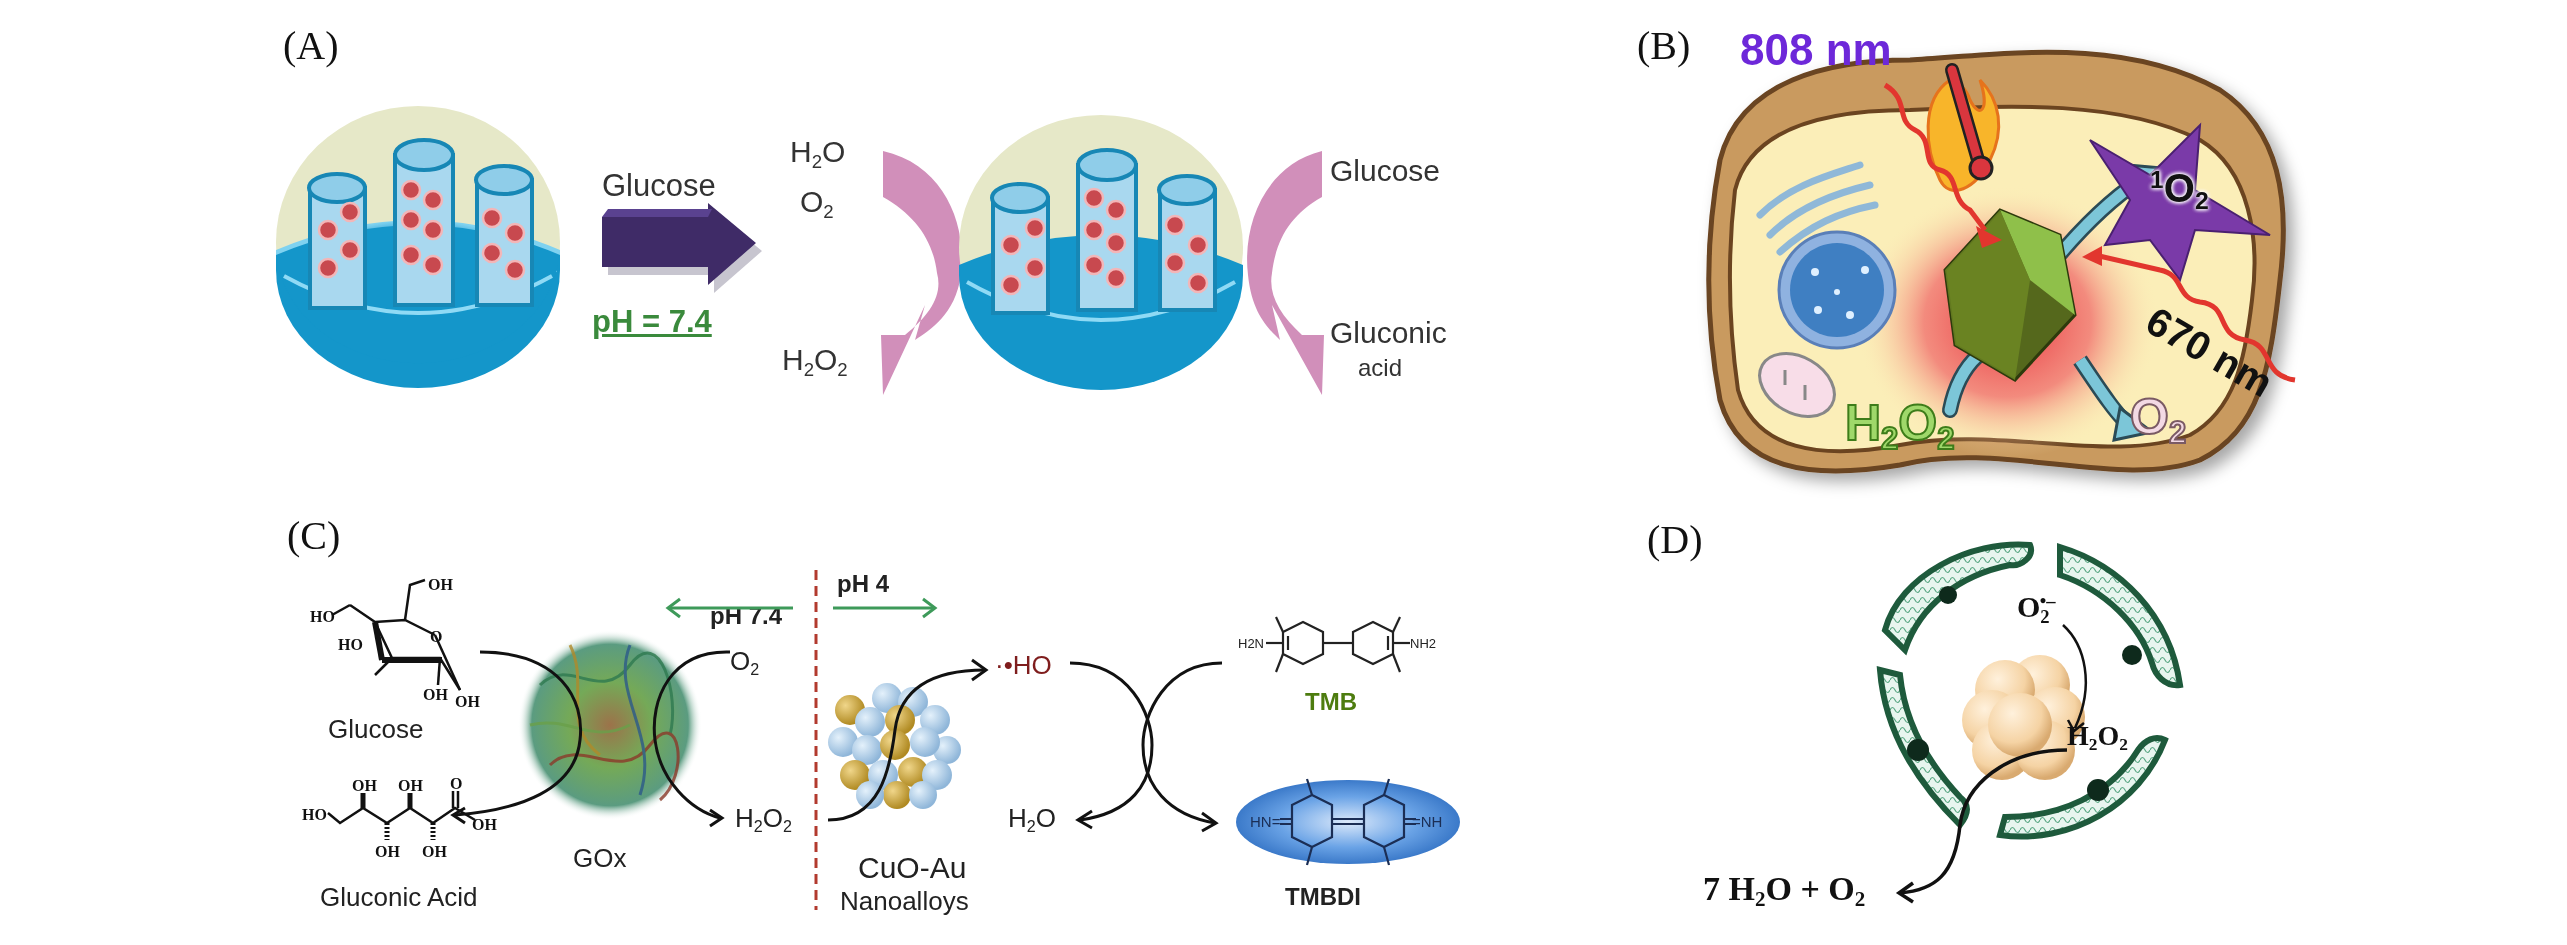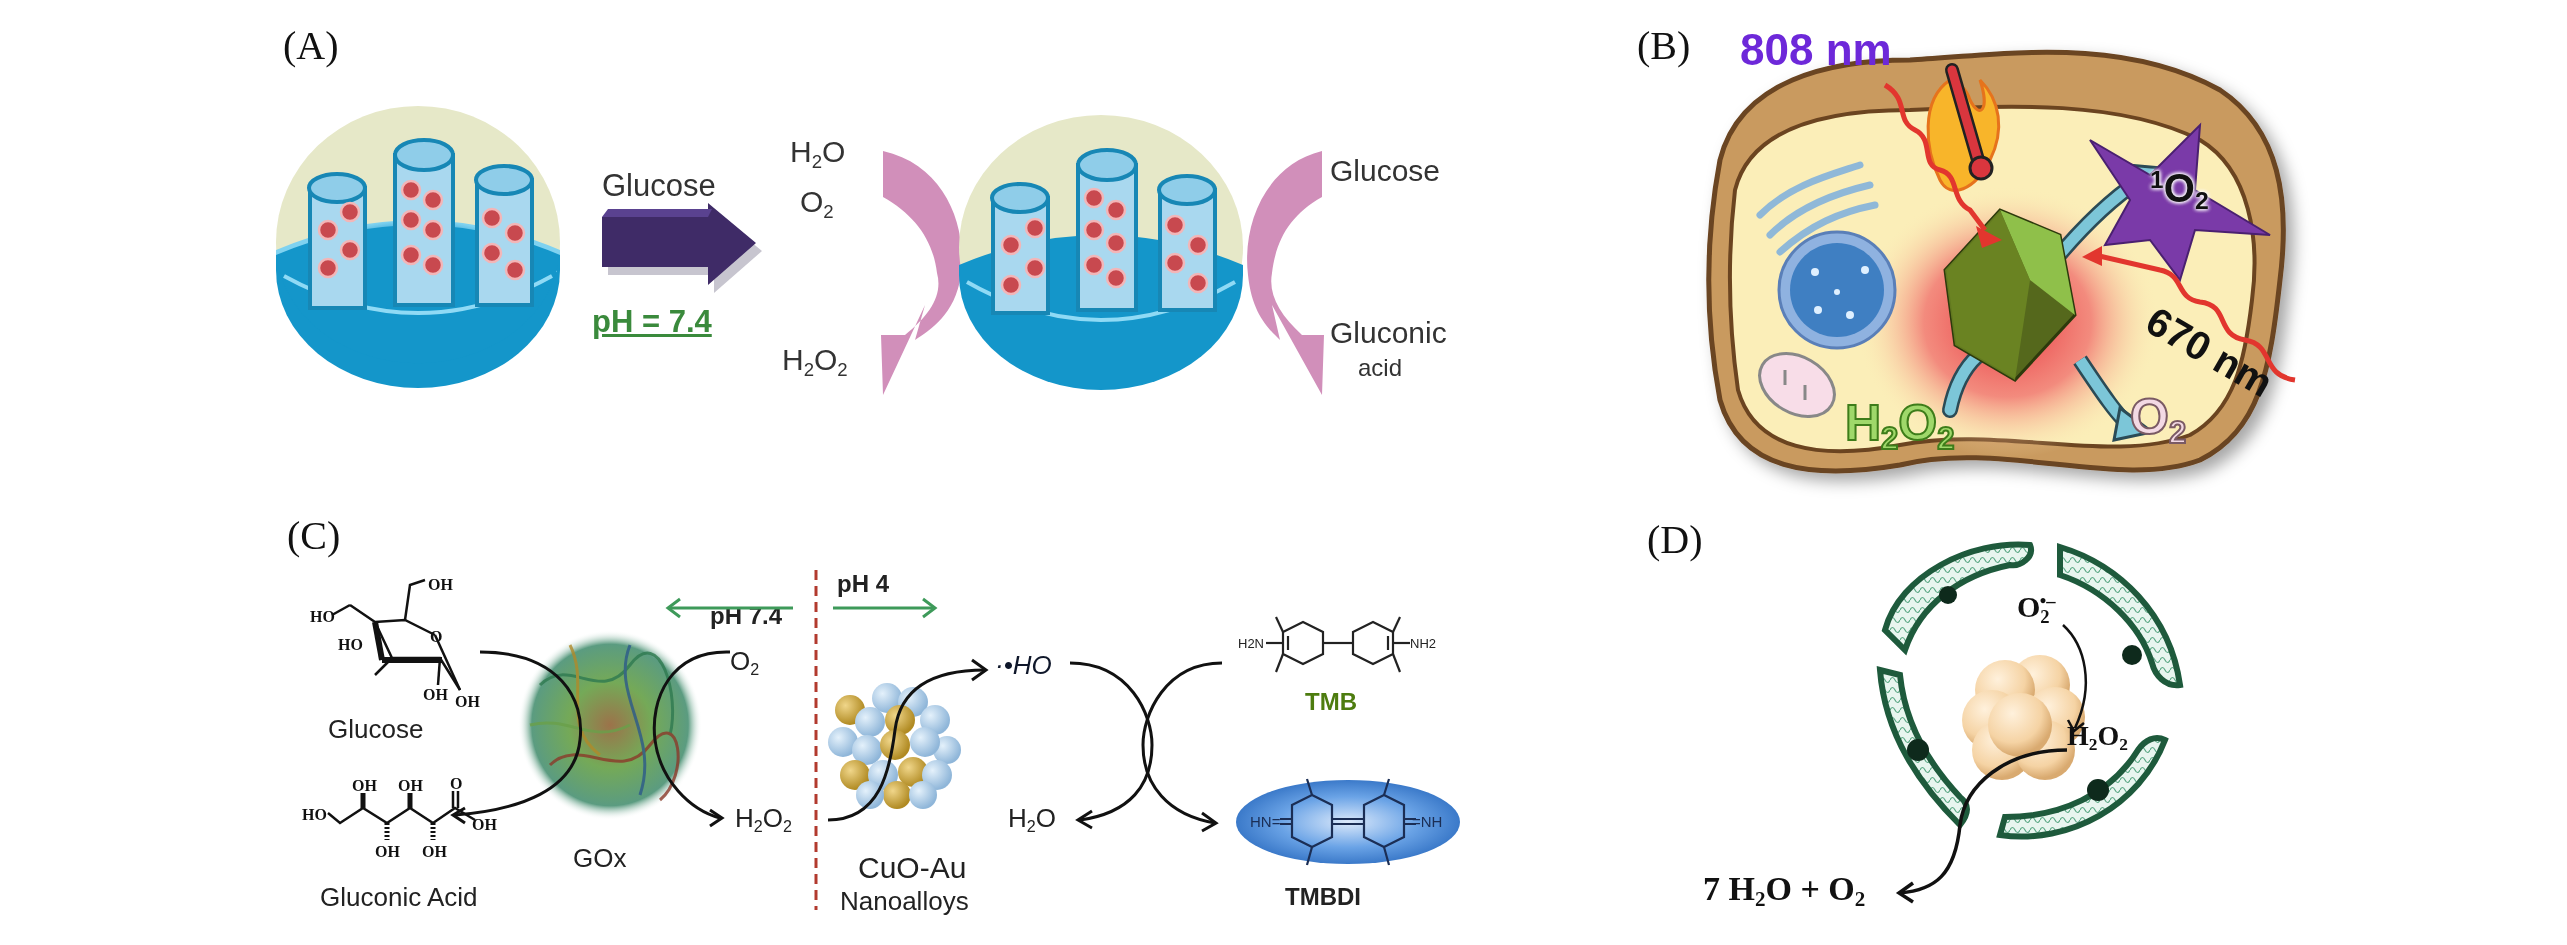--- a/index.html
+++ b/index.html
@@ -335,21 +335,21 @@
   </svg>
   <svg style="left:820px;top:650px;" width="180" height="180" viewBox="0 0 180 180">
     <g fill="none" stroke="#111" stroke-width="3">
       <path d="M8 170 C60 170 70 120 75 80 C80 40 110 20 165 20"></path>
       <path d="M152 10 L166 20 L152 30"></path>
     </g>
   </svg>
   <div class="lbl" style="left:858px;top:853px;font-size:30px;color:#222;">CuO-Au</div>
   <div class="lbl" style="left:840px;top:888px;font-size:26px;color:#222;text-align:right;">Nanoalloys</div>
 
-  <div class="lbl" style="left:995px;top:652px;font-size:26px;color:#0f172a;font-style:italic;">·•HO</div>
+  <div class="lbl" style="left:995px;top:652px;font-size:26px;color:#7f1d1d;">·•HO</div>
   <div class="lbl" style="left:1008px;top:805px;font-size:26px;color:#222;">
     <span>H</span><sub>2</sub><span>O</span>
   </div>
   <svg style="left:1060px;top:655px;" width="170" height="180" viewBox="0 0 170 180">
     <g fill="none" stroke="#111" stroke-width="3">
       <path d="M10 8 C70 8 92 60 92 90 C92 130 70 158 20 165"></path>
       <path d="M32 156 L18 165 L32 173"></path>
       <path d="M162 8 C105 8 83 60 83 90 C83 130 108 160 155 168"></path>
       <path d="M142 158 L156 168 L142 176"></path>
     </g>

